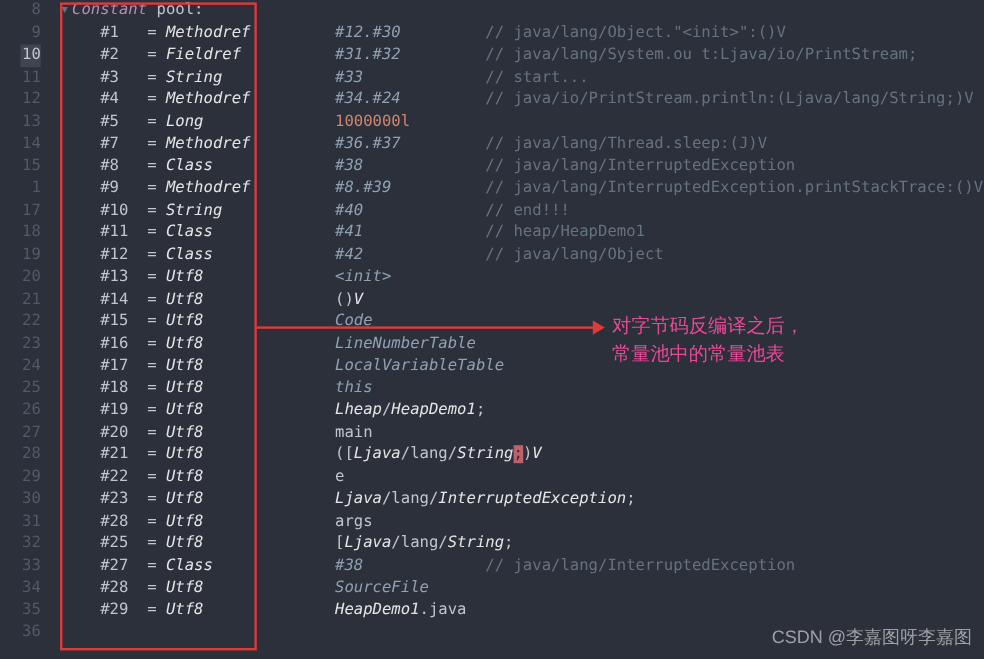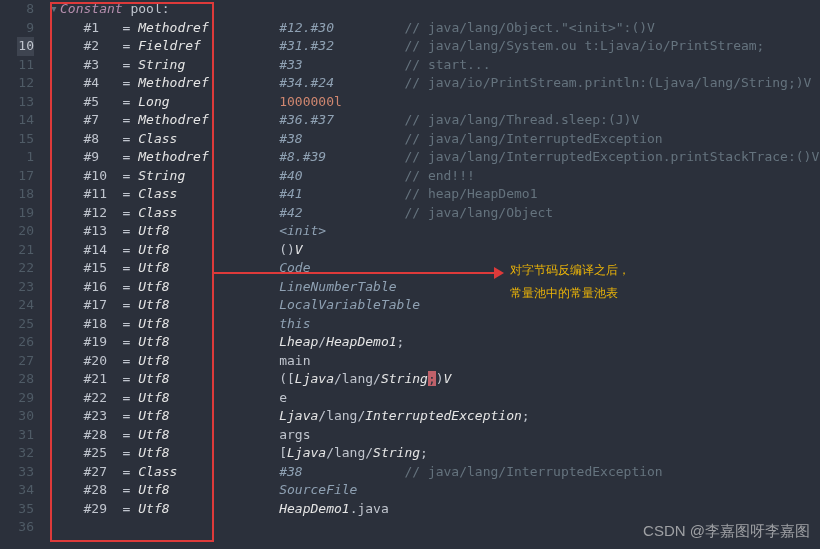--- a/index.html
+++ b/index.html
@@ -82,22 +82,22 @@
   left: 494px;
   width: 0;
   height: 0;
   border-left: 10px solid #de3a3a;
   border-top: 6px solid transparent;
   border-bottom: 6px solid transparent;
   pointer-events: none;
 }
 .annot {
   position: absolute;
-  color: #eab308;
-  font-size: 12px;
+  color: #ec4899;
+  font-size: 16px;
   font-family: sans-serif;
   pointer-events: none;
 }
 .annot1 { top: 262px; left: 510px; }
 .annot2 { top: 285px; left: 510px; }
 .watermark {
   position: absolute;
   right: 10px;
   bottom: 8px;
   color: rgba(220,220,220,0.65);

